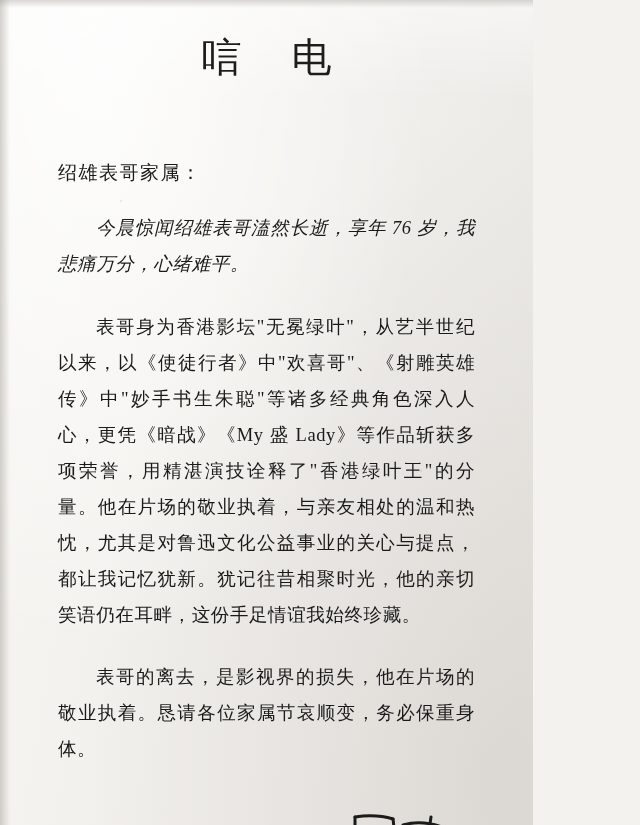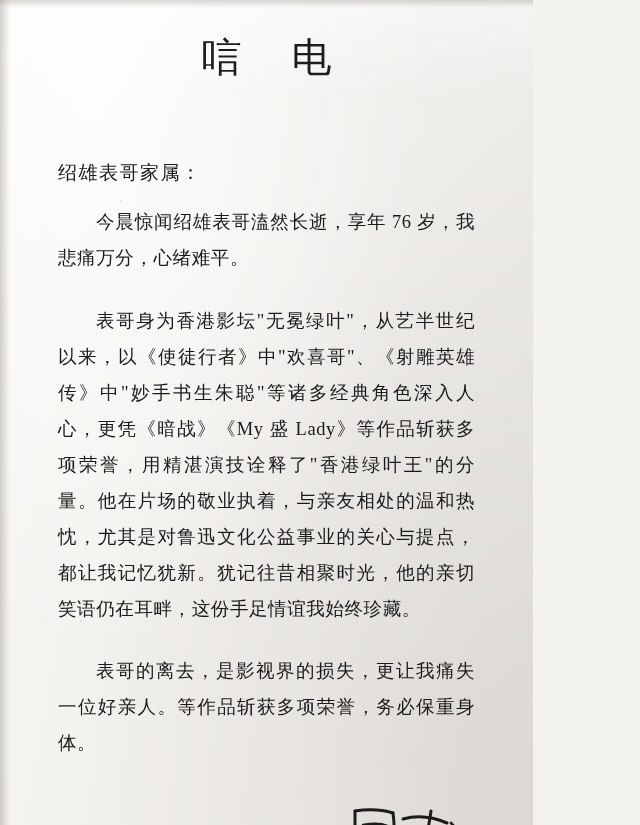--- a/index.html
+++ b/index.html
@@ -71,21 +71,22 @@
     margin-top: 26px;
     font-size: 18.5px;
     line-height: 1.95;
     color: #1a1a1a;
     text-indent: 38px;
     text-align: justify;
     letter-spacing: 0.6px;
     word-break: break-all;
   }
   .para.first {
-    margin-top: 16px;
+    margin-top: 22px;
+    font-style: italic;
   }
   .signature-area {
     position: relative;
     z-index: 2;
     margin-top: 40px;
     padding-right: 60px;
     text-align: right;
     height: 96px;
   }
   .sig-wrap {
@@ -133,21 +134,21 @@
   <div class="speck" style="left:300px;top:700px;width:2px;height:2px;"></div>
   <div class="speck" style="left:80px;top:620px;width:2px;height:2px;"></div>
 
   <div class="content">
     <h1 class="doc-title">唁 电</h1>
 
     <div class="salutation">绍雄表哥家属：</div>
 
     <p class="para first">今晨惊闻绍雄表哥溘然长逝，享年 76 岁，我悲痛万分，心绪难平。</p>
     <p class="para">表哥身为香港影坛"无冕绿叶"，从艺半世纪以来，以《使徒行者》中"欢喜哥"、《射雕英雄传》中"妙手书生朱聪"等诸多经典角色深入人心，更凭《暗战》《My 盛 Lady》等作品斩获多项荣誉，用精湛演技诠释了"香港绿叶王"的分量。他在片场的敬业执着，与亲友相处的温和热忱，尤其是对鲁迅文化公益事业的关心与提点，都让我记忆犹新。犹记往昔相聚时光，他的亲切笑语仍在耳畔，这份手足情谊我始终珍藏。</p>
-    <p class="para">表哥的离去，是影视界的损失，更让我痛失一位好亲人。等作品斩获多项荣誉，务必保重身体。</p>
+    <p class="para">表哥的离去，是影视界的损失，他在片场的敬业执着。恳请各位家属节哀顺变，务必保重身体。</p>
   </div>
 
   <div class="signature-area">
     <span class="sig-wrap">
       <svg class="sig-svg" width="130" height="76" viewBox="0 0 130 76">
         <g fill="none" stroke="#1b1b1b" stroke-linecap="round" stroke-linejoin="round">
           <path d="M12 10 L12 64" stroke-width="3"></path>
           <path d="M12 10 C26 8, 40 9, 50 12" stroke-width="3"></path>
           <path d="M50 12 C52 26, 51 44, 48 60" stroke-width="3"></path>
           <path d="M20 24 C30 22, 40 23, 45 25" stroke-width="2.4"></path>

